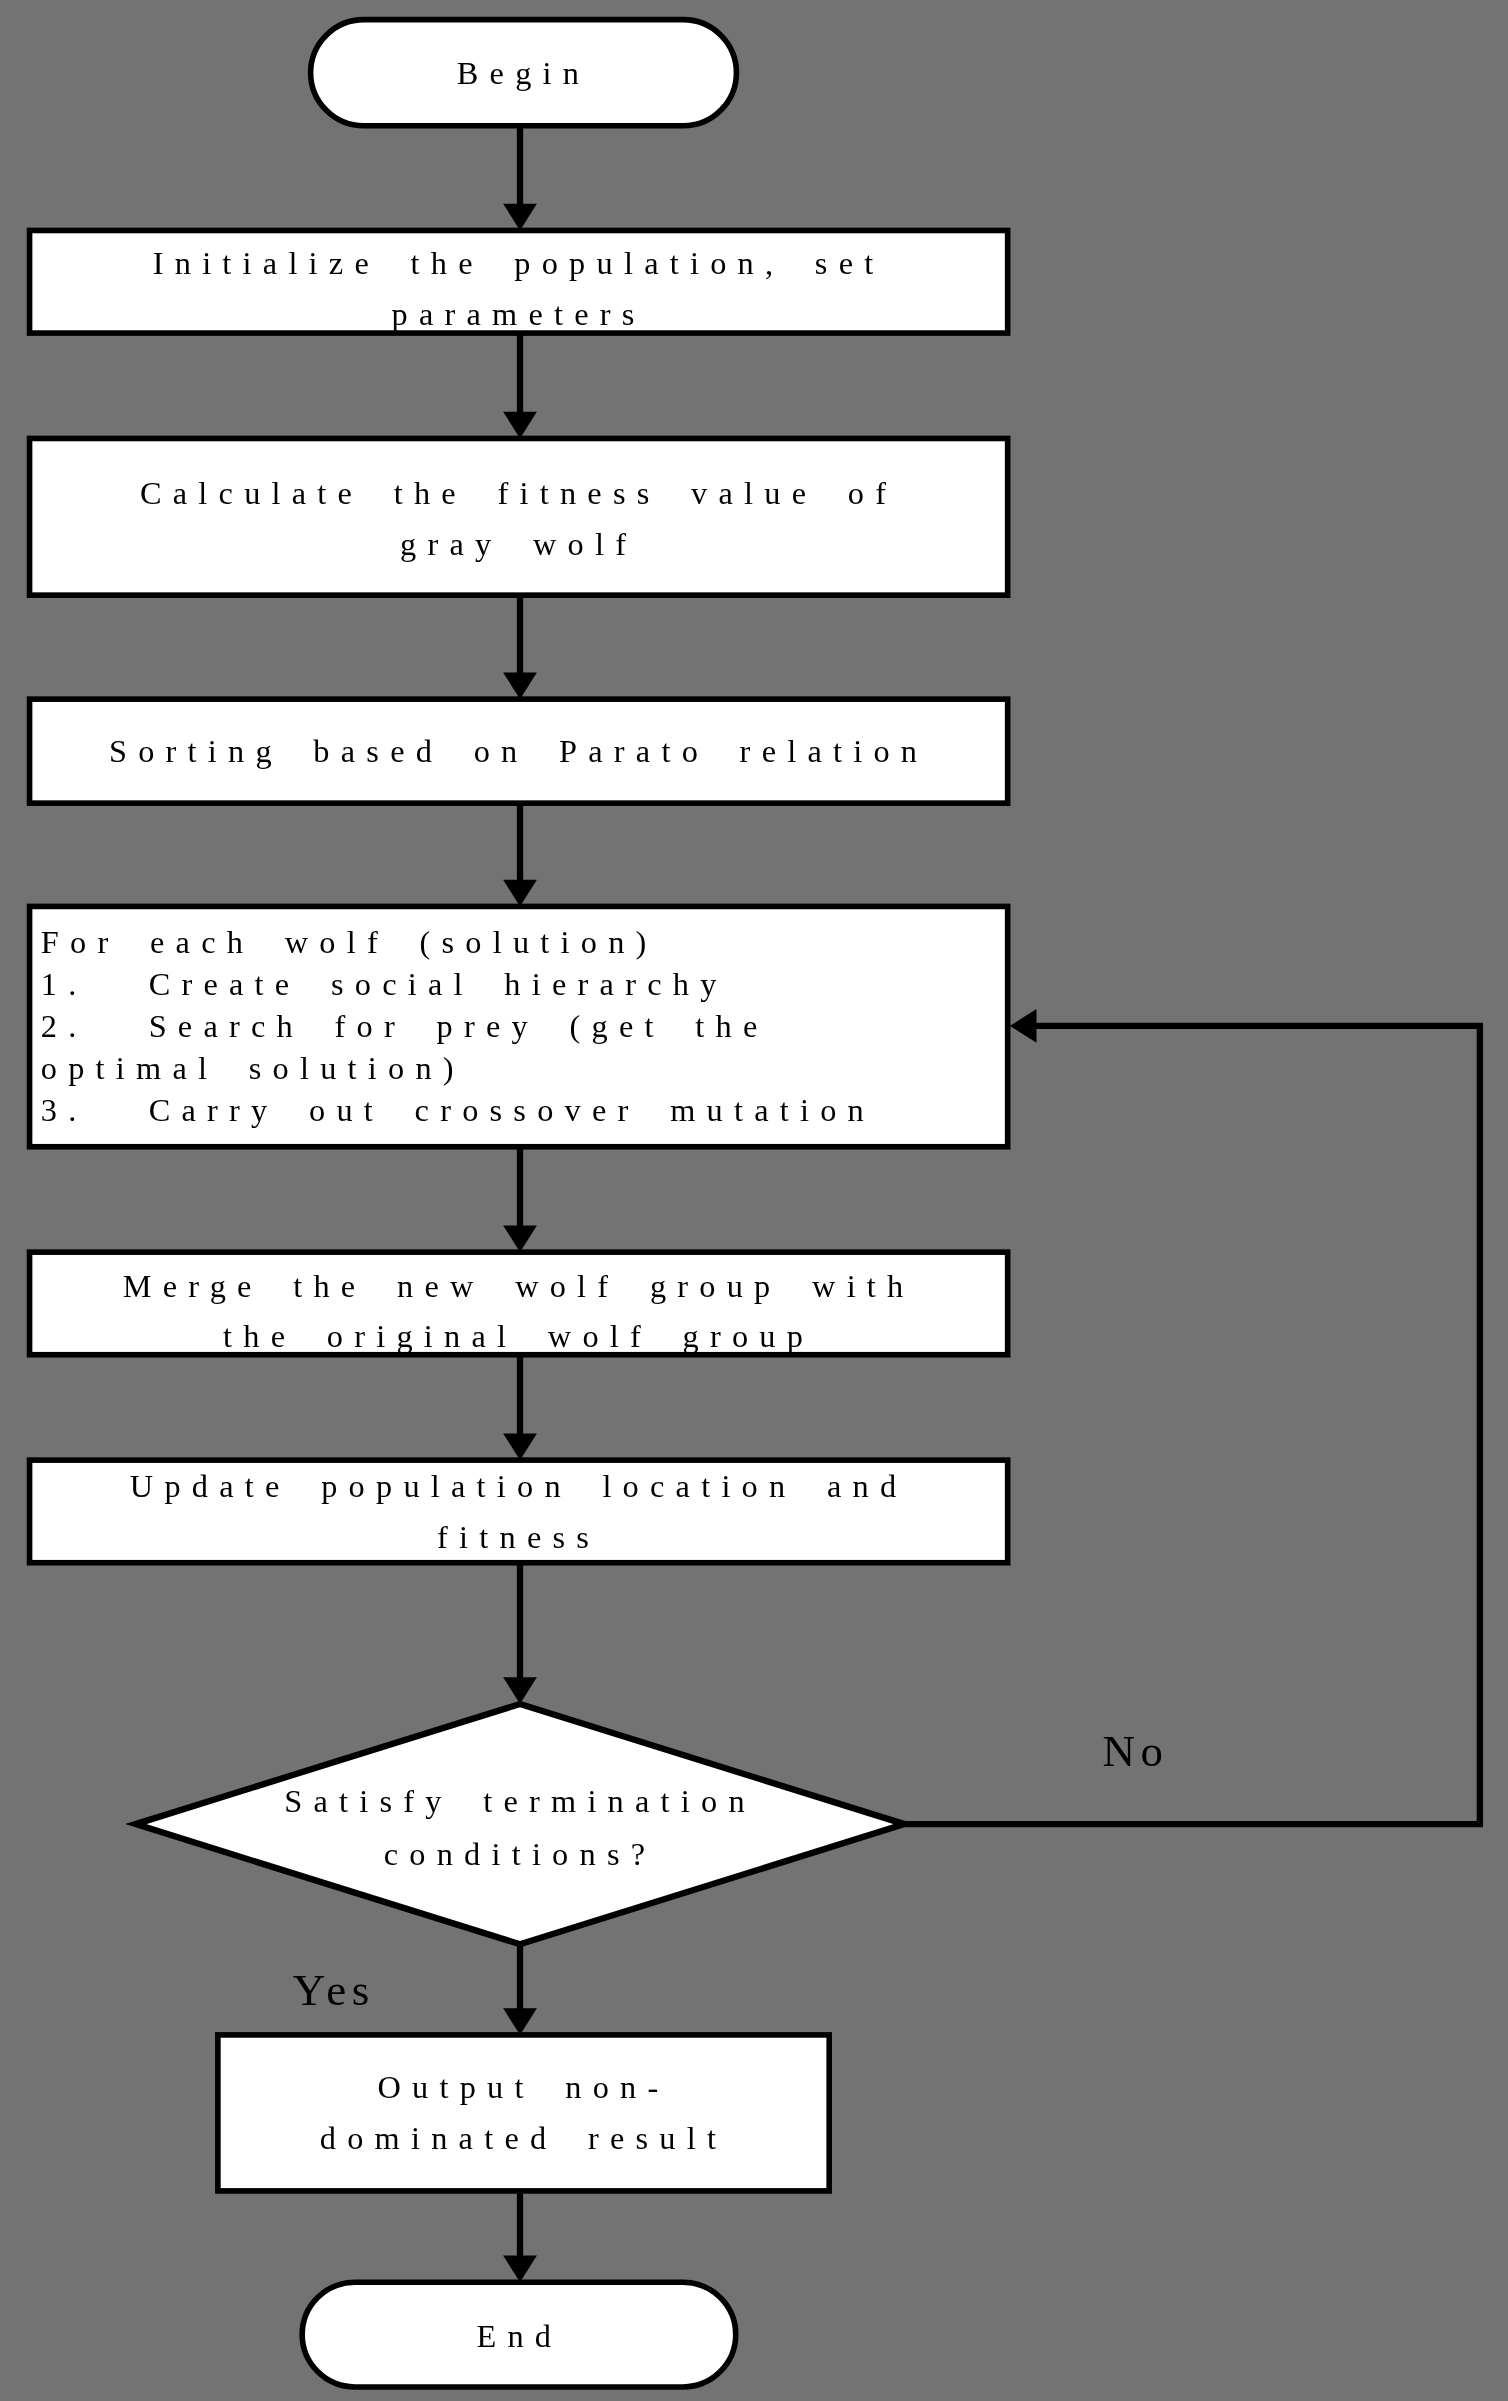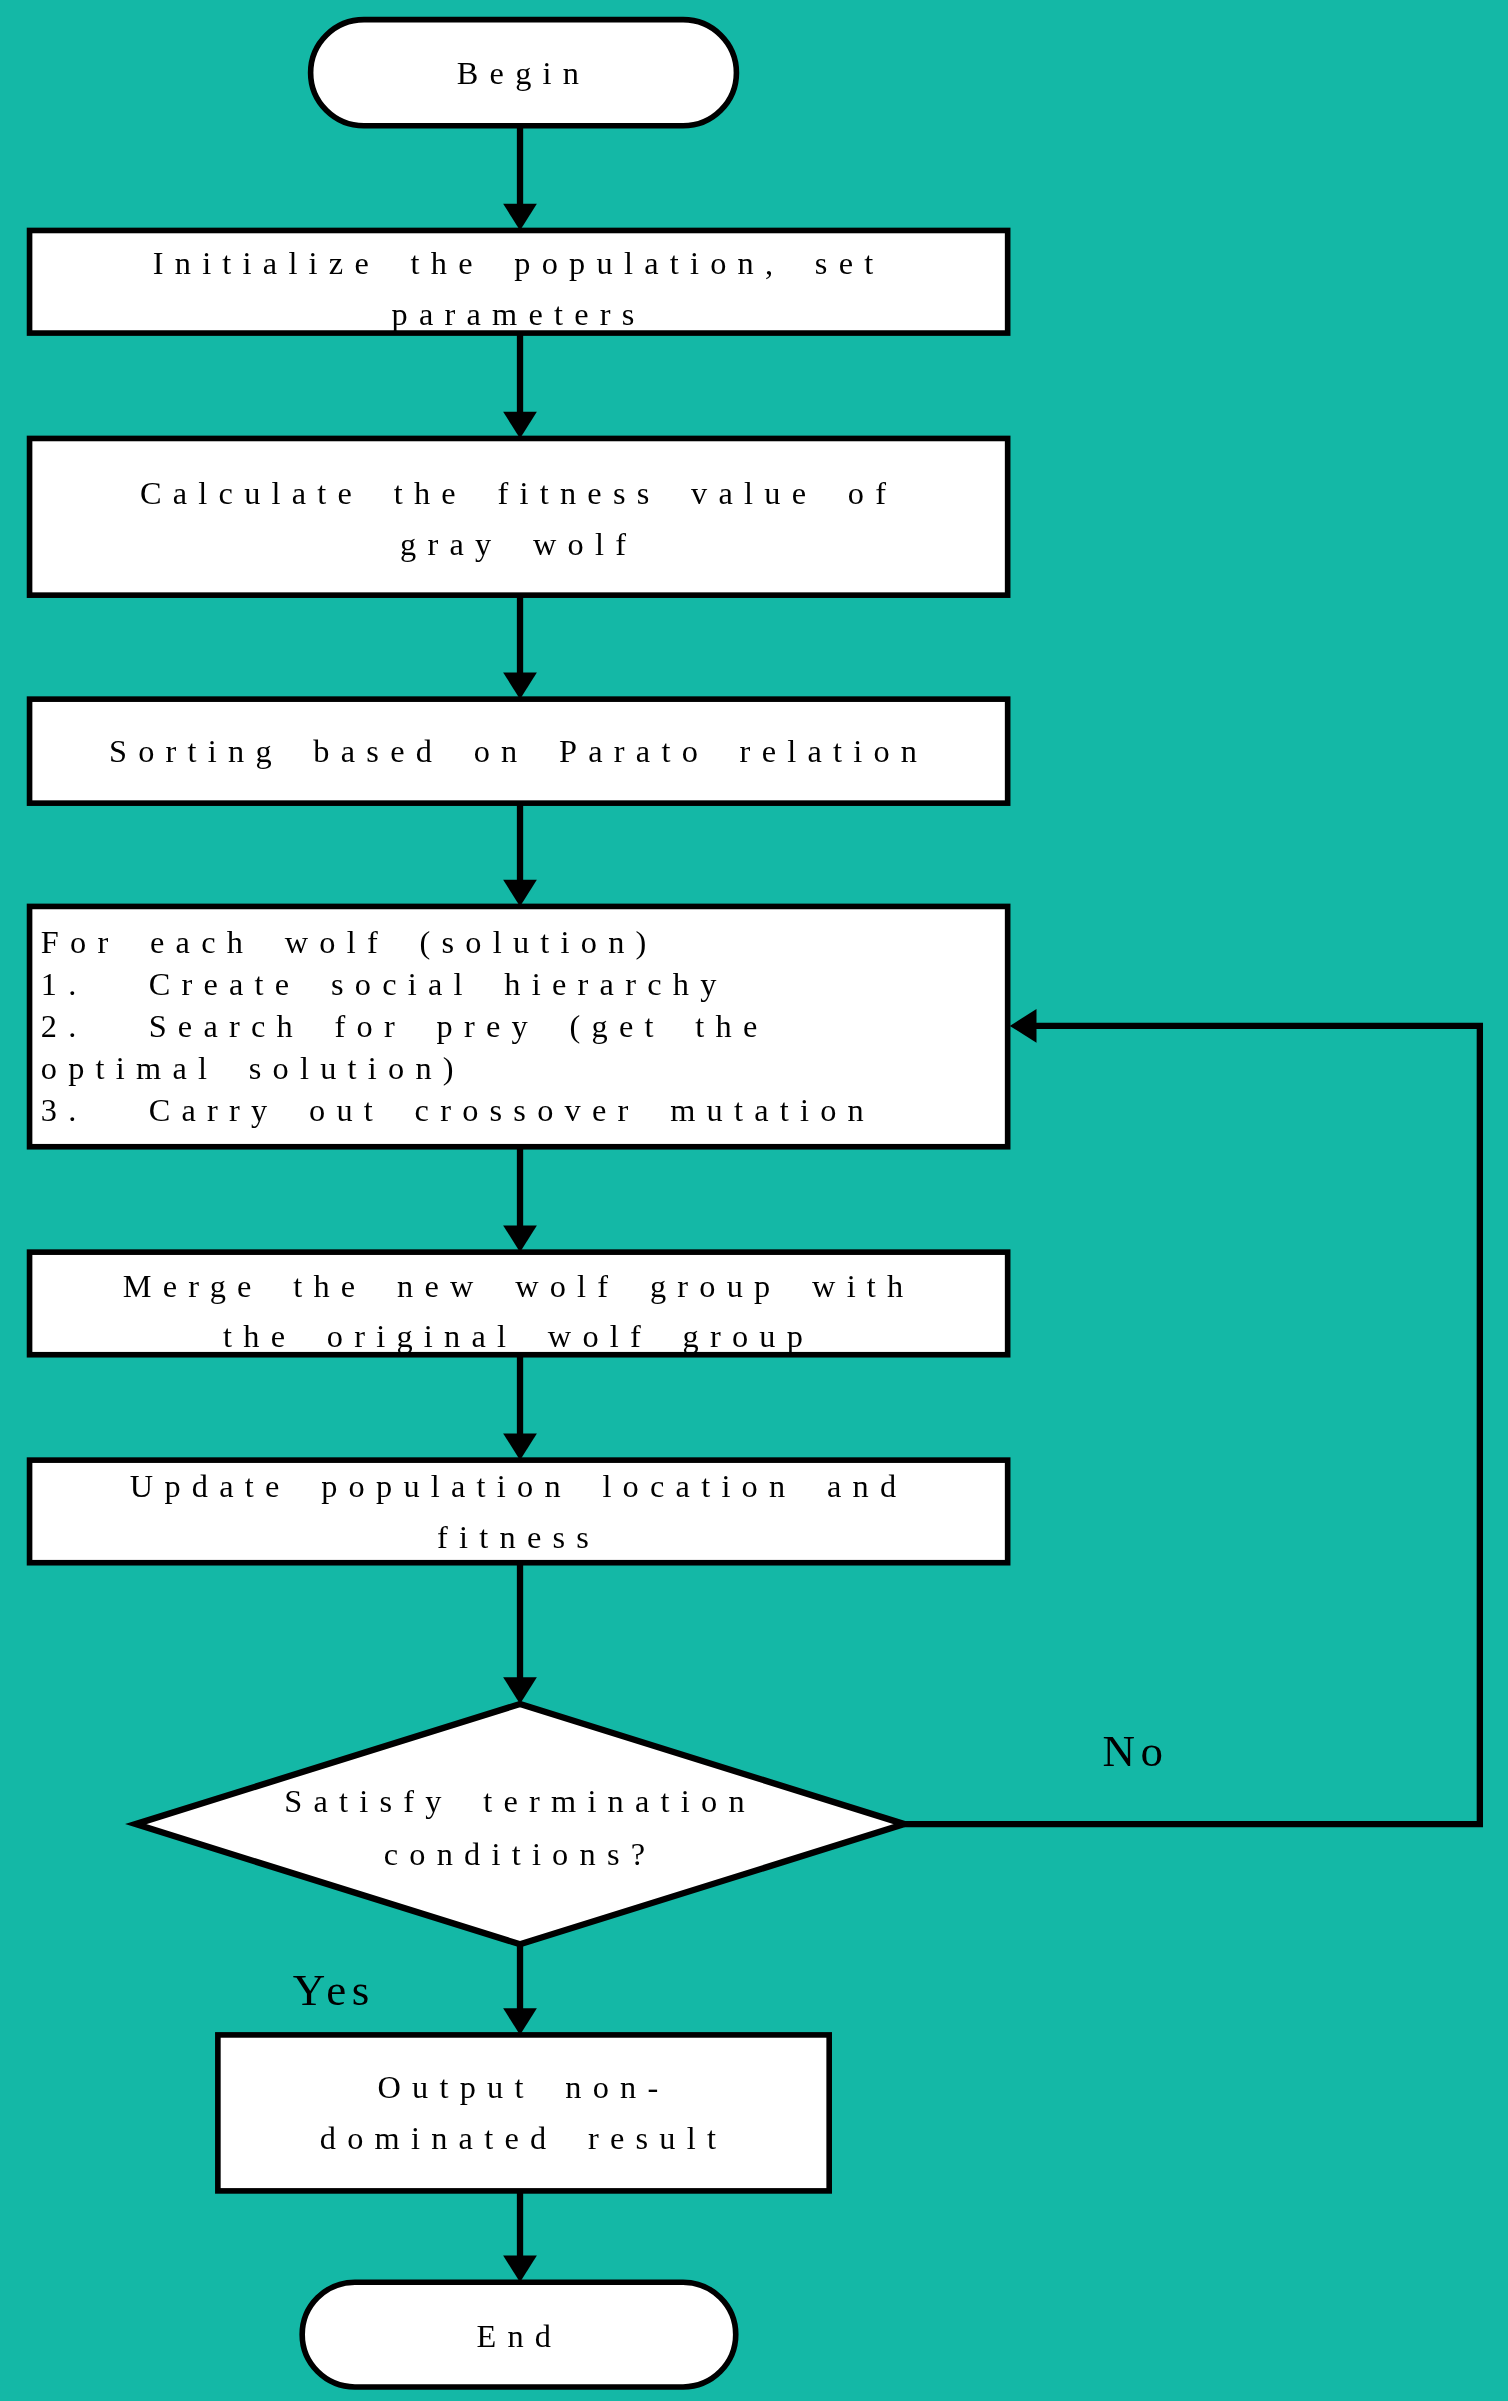--- a/index.html
+++ b/index.html
@@ -4,21 +4,21 @@
 <style>
   html, body {
     margin: 0;
     padding: 0;
     background: #ffffff;
   }
   #canvas {
     width: 1508px;
     height: 2401px;
     position: relative;
-    background: #14b8a6;
+    background: #737373;
   }
   svg text {
     font-family: "Liberation Serif", "DejaVu Serif", serif;
     fill: #000000;
     white-space: pre;
   }
   text.node-text {
     font-size: 46px;
     letter-spacing: 16px;
     word-spacing: 16px;

